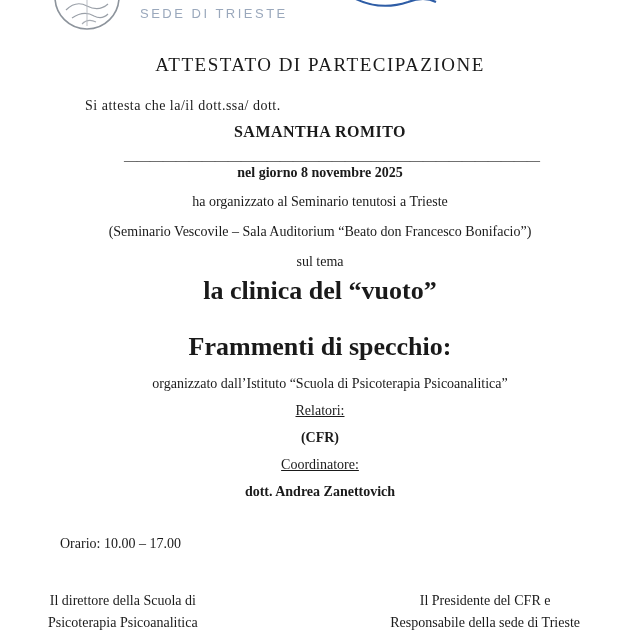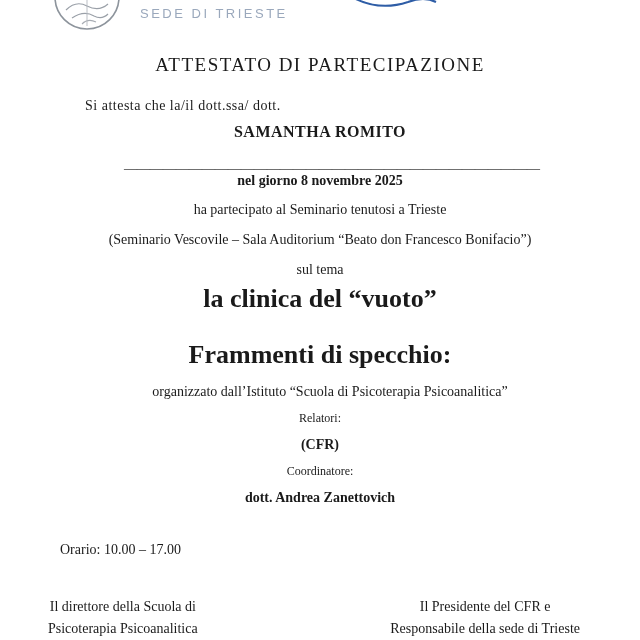--- a/index.html
+++ b/index.html
@@ -60,21 +60,21 @@
     font-size: 14px;
     letter-spacing: 0.5px;
   }
   .participant-name {
     margin-top: 9px;
     font-size: 16px;
     font-weight: 700;
     letter-spacing: 0.5px;
   }
   .underline-row {
-    margin-top: 16px;
+    margin-top: 8px;
     font-size: 13px;
     line-height: 13px;
     letter-spacing: 0px;
     white-space: nowrap;
     overflow: hidden;
     padding-left: 24px;
   }
   .date-line {
     margin-top: 3px;
     font-size: 14px;
@@ -98,21 +98,22 @@
     font-weight: 700;
     line-height: 42px;
   }
   .organizer-line {
     margin-top: 8px;
     font-size: 14px;
     margin-left: 20px;
   }
   .label-line {
     margin-top: 11px;
-    font-size: 12px;
+    font-size: 14px;
+    text-decoration: underline;
   }
   .bold-line {
     margin-top: 11px;
     font-size: 14px;
     font-weight: 700;
   }
   .schedule-line {
     margin: 36px 0 0 60px;
     text-align: left;
     font-size: 14px;
@@ -158,21 +159,21 @@
     <h1 class="cert-title">ATTESTATO DI PARTECIPAZIONE</h1>
 
     <div class="attest-line">Si attesta che la/il dott.ssa/ dott.</div>
 
     <div class="participant-name">SAMANTHA ROMITO</div>
 
     <div class="underline-row">________________________________________________________________</div>
 
     <div class="date-line">nel giorno 8 novembre 2025</div>
 
-    <div class="plain-line">ha partecipato al Seminario tenutosi a Trieste</div>
+    <div class="plain-line">ha organizzato al Seminario tenutosi a Trieste</div>
 
     <div class="venue-line">(Seminario Vescovile – Sala Auditorium “Beato don Francesco Bonifacio”)</div>
 
     <div class="topic-intro">sul tema</div>
 
     <div class="seminar-title" style="margin-top:0;">la clinica del “vuoto”</div>
     <div class="seminar-title">Frammenti di specchio:</div>
 
     <div class="organizer-line">organizzato dall’Istituto “Scuola di Psicoterapia Psicoanalitica”</div>
 

